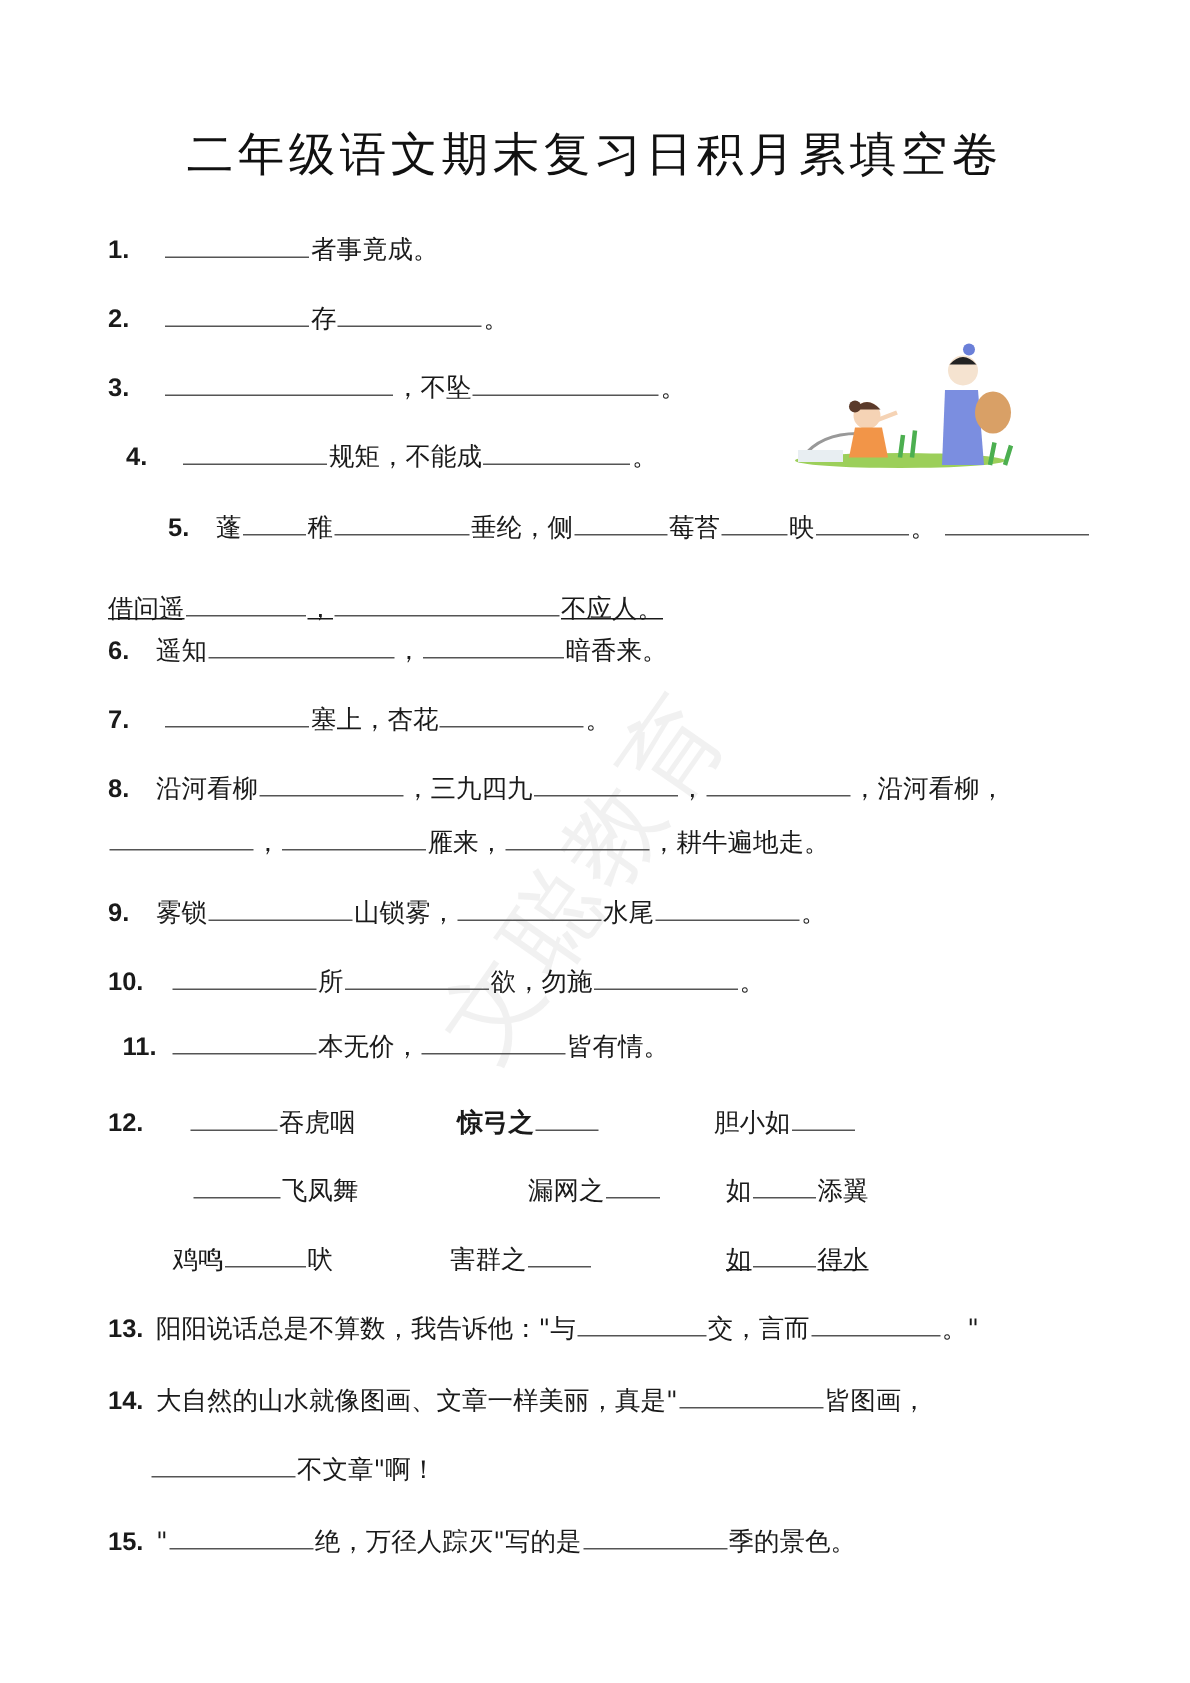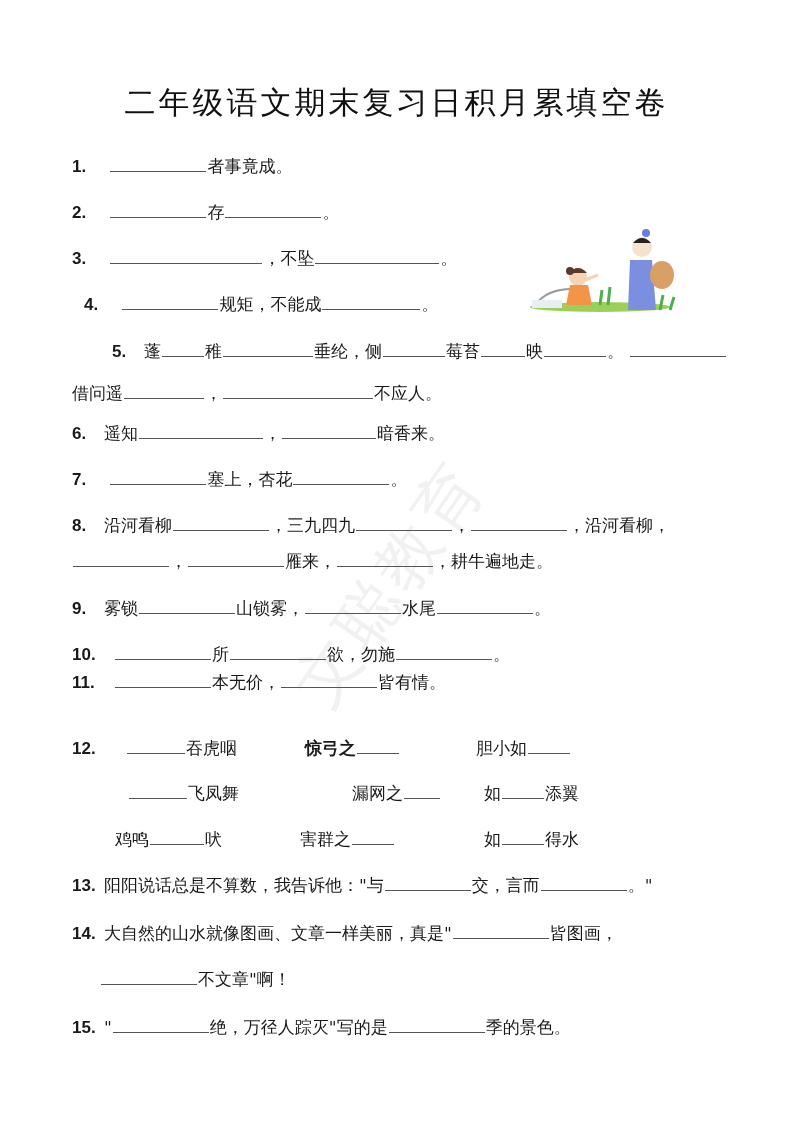--- a/index.html
+++ b/index.html
@@ -77,21 +77,21 @@
 </div>
 
 <div class="line" style="top:291px;margin-left:12px;">
   <span class="num" style="width:32px">4.</span>
   <span class="blank" style="width:96px"></span><span>规矩，不能成</span><span class="blank" style="width:98px"></span><span>。</span>
 </div>
 
 <div class="line" style="top:338px;margin-left:40px;">
   <span class="num" style="width:32px">5.</span><span>蓬</span><span class="blank" style="width:42px"></span><span>稚</span><span class="blank" style="width:90px"></span><span>垂纶，侧</span><span class="blank" style="width:62px"></span><span>莓苔</span><span class="blank" style="width:44px"></span><span>映</span><span class="blank" style="width:62px"></span><span>。</span><span class="blank" style="width:96px; margin-left:6px"></span>
 </div>
-<div class="line" style="top:380px;">
+<div class="line" style="top:392px;text-decoration:underline;">
   <span>借问遥</span><span class="blank" style="width:80px"></span><span>，</span><span class="blank" style="width:150px"></span><span>不应人。</span>
 </div>
 
 <div class="line" style="top:420px;">
   <span class="num" style="width:32px">6.</span><span>遥知</span><span class="blank" style="width:124px"></span><span>，</span><span class="blank" style="width:94px"></span><span>暗香来。</span>
 </div>
 
 <div class="line" style="top:466px;">
   <span class="num" style="width:32px">7.</span>
   <span class="blank" style="width:96px"></span><span>塞上，杏花</span><span class="blank" style="width:96px"></span><span>。</span>
@@ -105,21 +105,21 @@
 </div>
 
 <div class="line" style="top:595px;">
   <span class="num" style="width:32px">9.</span><span>雾锁</span><span class="blank" style="width:96px"></span><span>山锁雾，</span><span class="blank" style="width:96px"></span><span>水尾</span><span class="blank" style="width:96px"></span><span>。</span>
 </div>
 
 <div class="line" style="top:641px;">
   <span class="num" style="width:42px">10.</span><span class="blank" style="width:96px"></span><span>所</span><span class="blank" style="width:96px"></span><span>欲，勿施</span><span class="blank" style="width:96px"></span><span>。</span>
 </div>
 
-<div class="line" style="top:669px;">
+<div class="line" style="top:684px;text-align:center;">
   <span class="num" style="width:42px">11.</span><span class="blank" style="width:96px"></span><span>本无价，</span><span class="blank" style="width:96px"></span><span>皆有情。</span>
 </div>
 
 <div class="line" style="top:735px;">
   <span class="num" style="width:54px">12.</span><span class="blank" style="width:58px"></span><span>吞虎咽</span>
 </div>
 <div class="line" style="top:735px; left:305px;font-weight:bold;">
   <span>惊弓之</span><span class="blank" style="width:42px"></span>
 </div>
 <div class="line" style="top:735px; left:476px;">
@@ -135,21 +135,21 @@
 <div class="line" style="top:780px; left:484px;">
   <span>如</span><span class="blank" style="width:42px"></span><span>添翼</span>
 </div>
 
 <div class="line" style="top:826px; left:115px;">
   <span>鸡鸣</span><span class="blank" style="width:54px"></span><span>吠</span>
 </div>
 <div class="line" style="top:826px; left:300px;">
   <span>害群之</span><span class="blank" style="width:42px"></span>
 </div>
-<div class="line" style="top:826px; left:484px;">
+<div class="line" style="top:826px; left:484px;text-decoration:underline;">
   <span>如</span><span class="blank" style="width:42px"></span><span>得水</span>
 </div>
 
 <div class="line" style="top:872px;">
   <span class="num" style="width:32px">13.</span><span>阳阳说话总是不算数，我告诉他："与</span><span class="blank" style="width:86px"></span><span>交，言而</span><span class="blank" style="width:86px"></span><span>。"</span>
 </div>
 
 <div class="line" style="top:920px;">
   <span class="num" style="width:32px">14.</span><span>大自然的山水就像图画、文章一样美丽，真是"</span><span class="blank" style="width:96px"></span><span>皆图画，</span>
 </div>

